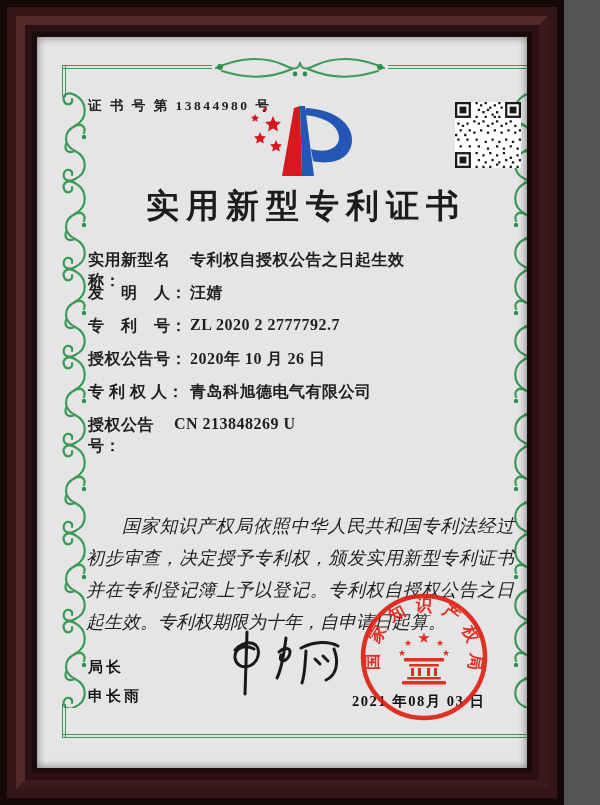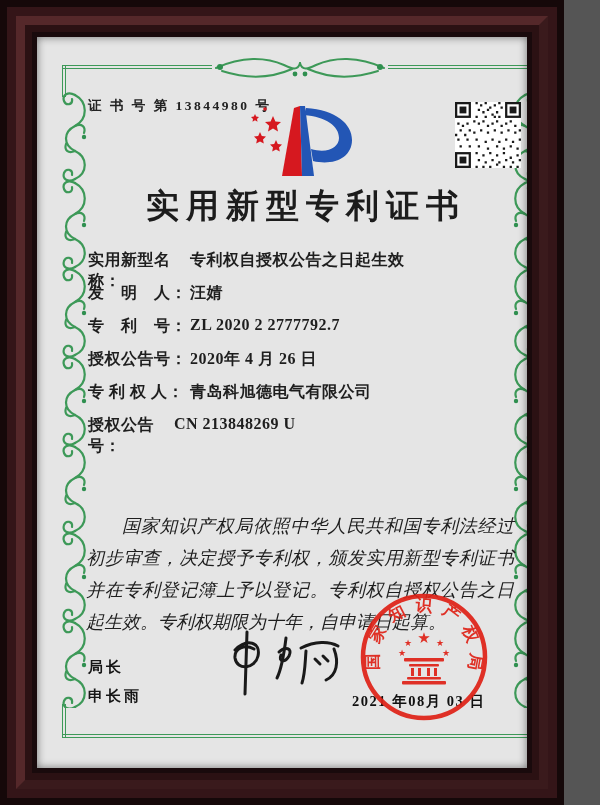--- a/index.html
+++ b/index.html
@@ -152,21 +152,21 @@
     <div class="frow">
       <span class="lab">发　明　人：</span>
       <span class="val">汪婧</span>
     </div>
     <div class="frow">
       <span class="lab">专　利　号：</span>
       <span class="val">ZL 2020 2 2777792.7</span>
     </div>
     <div class="frow">
       <span class="lab">授权公告号：</span>
-      <span class="val">2020年 4 月 26 日</span>
+      <span class="val">2020年 10 月 26 日</span>
     </div>
     <div class="frow">
       <span class="lab">专 利 权 人：</span>
       <span class="val">青岛科旭德电气有限公司</span>
     </div>
     <div class="frow">
       <span class="pair2">
         <span class="lab2">授权公告号：</span>
         <span class="val">CN 213848269 U</span>
       </span>

